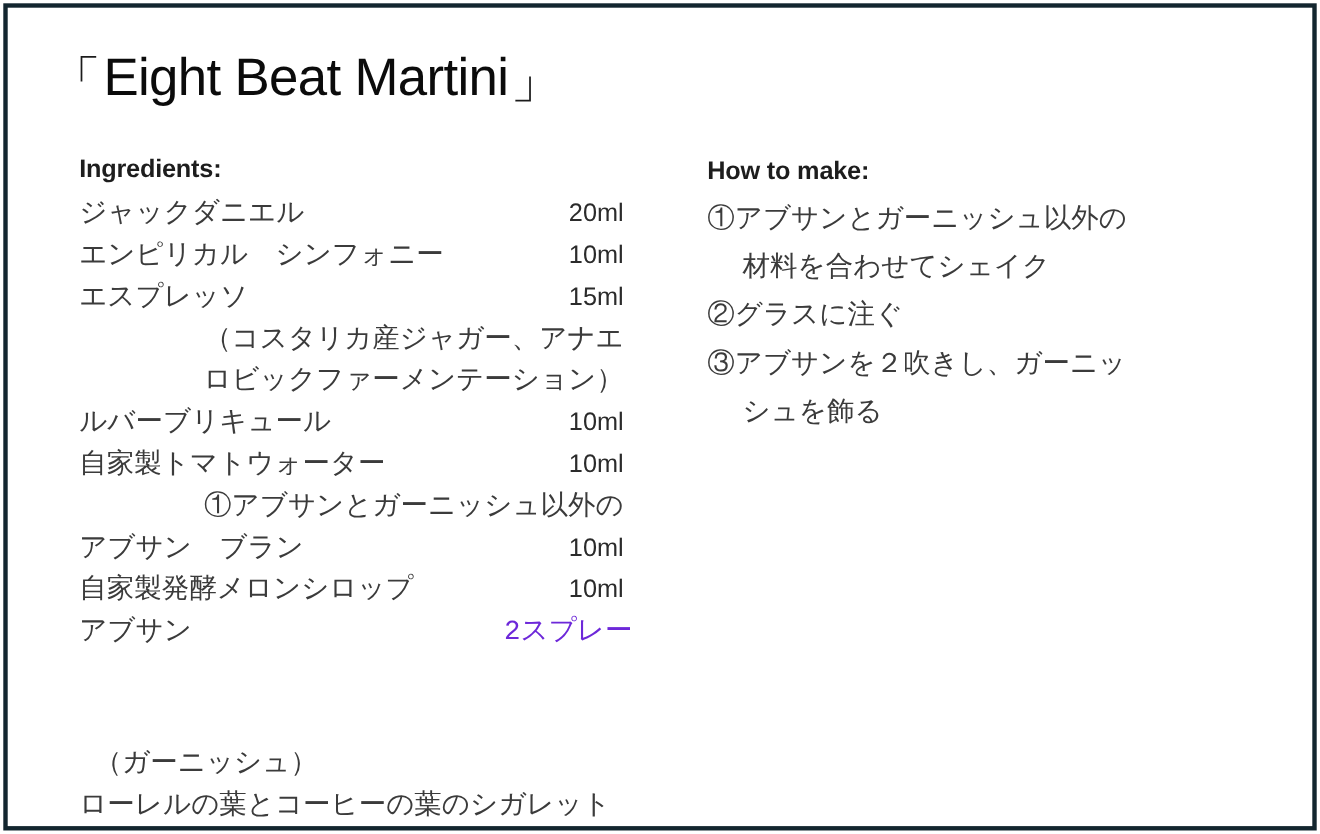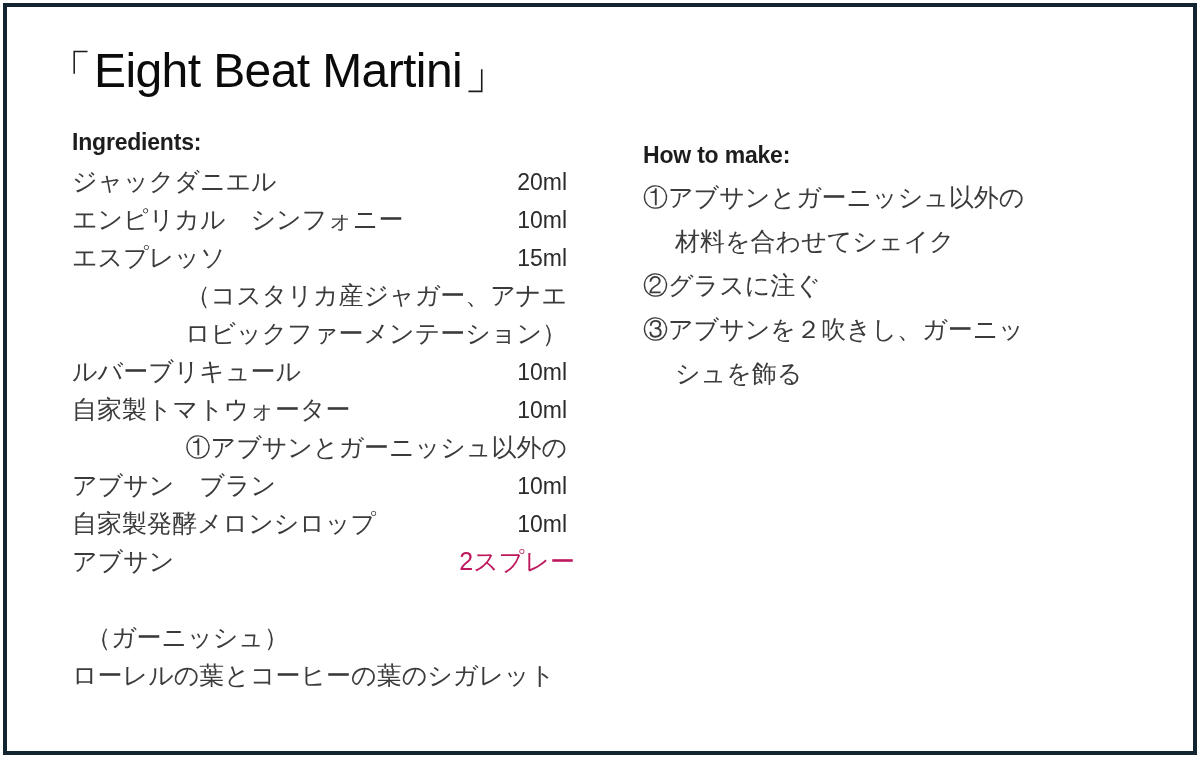--- a/index.html
+++ b/index.html
@@ -62,21 +62,21 @@
     font-family: "Liberation Sans", sans-serif;
     font-weight: 700;
     font-size: 23px;
     color: #1d1d1d;
     letter-spacing: -0.2px;
   }
 
   #ingredients-column {
     position: absolute;
     left: 72px;
-    top: 129px;
+    top: 140px;
     width: 520px;
   }
   #howto-column {
     position: absolute;
     left: 643px;
     top: 142px;
     width: 505px;
   }
 
   
@@ -98,36 +98,36 @@
   .ingredient-name.indented { padding-left: 14px; }
   .ingredient-amount {
     font-family: "Liberation Sans", sans-serif;
     font-size: 23px;
     color: #2b2b2b;
     margin-left: auto;
     white-space: nowrap;
     flex: 0 0 auto;
   }
   .ingredient-amount.jp {
-    font-family: Liberation Sans, sans-serif;
-    font-size: 25px;
-    color: #be185d;
+    font-family: Liberation Mono, monospace;
+    font-size: 25px;
+    color: #6d28d9;
     margin-right: -8px;
   }
   .spacer-row { height: 38px; }
 
   
   .garnish-line {
     font-family: "DejaVu Serif", "Liberation Serif", serif;
     font-size: 25px;
     color: #3b3b3b;
     height: 38px;
     white-space: nowrap;
   }
-  .garnish-line.indented { padding-left: 14px; }
+  .garnish-line.indented { padding-left: 14px; margin-top: 44px; }
 
   
   #howto-steps { margin-top: 12px; }
   .step-line {
     font-family: "DejaVu Serif", "Liberation Serif", serif;
     font-size: 25px;
     color: #3b3b3b;
     height: 44px;
     white-space: nowrap;
   }

